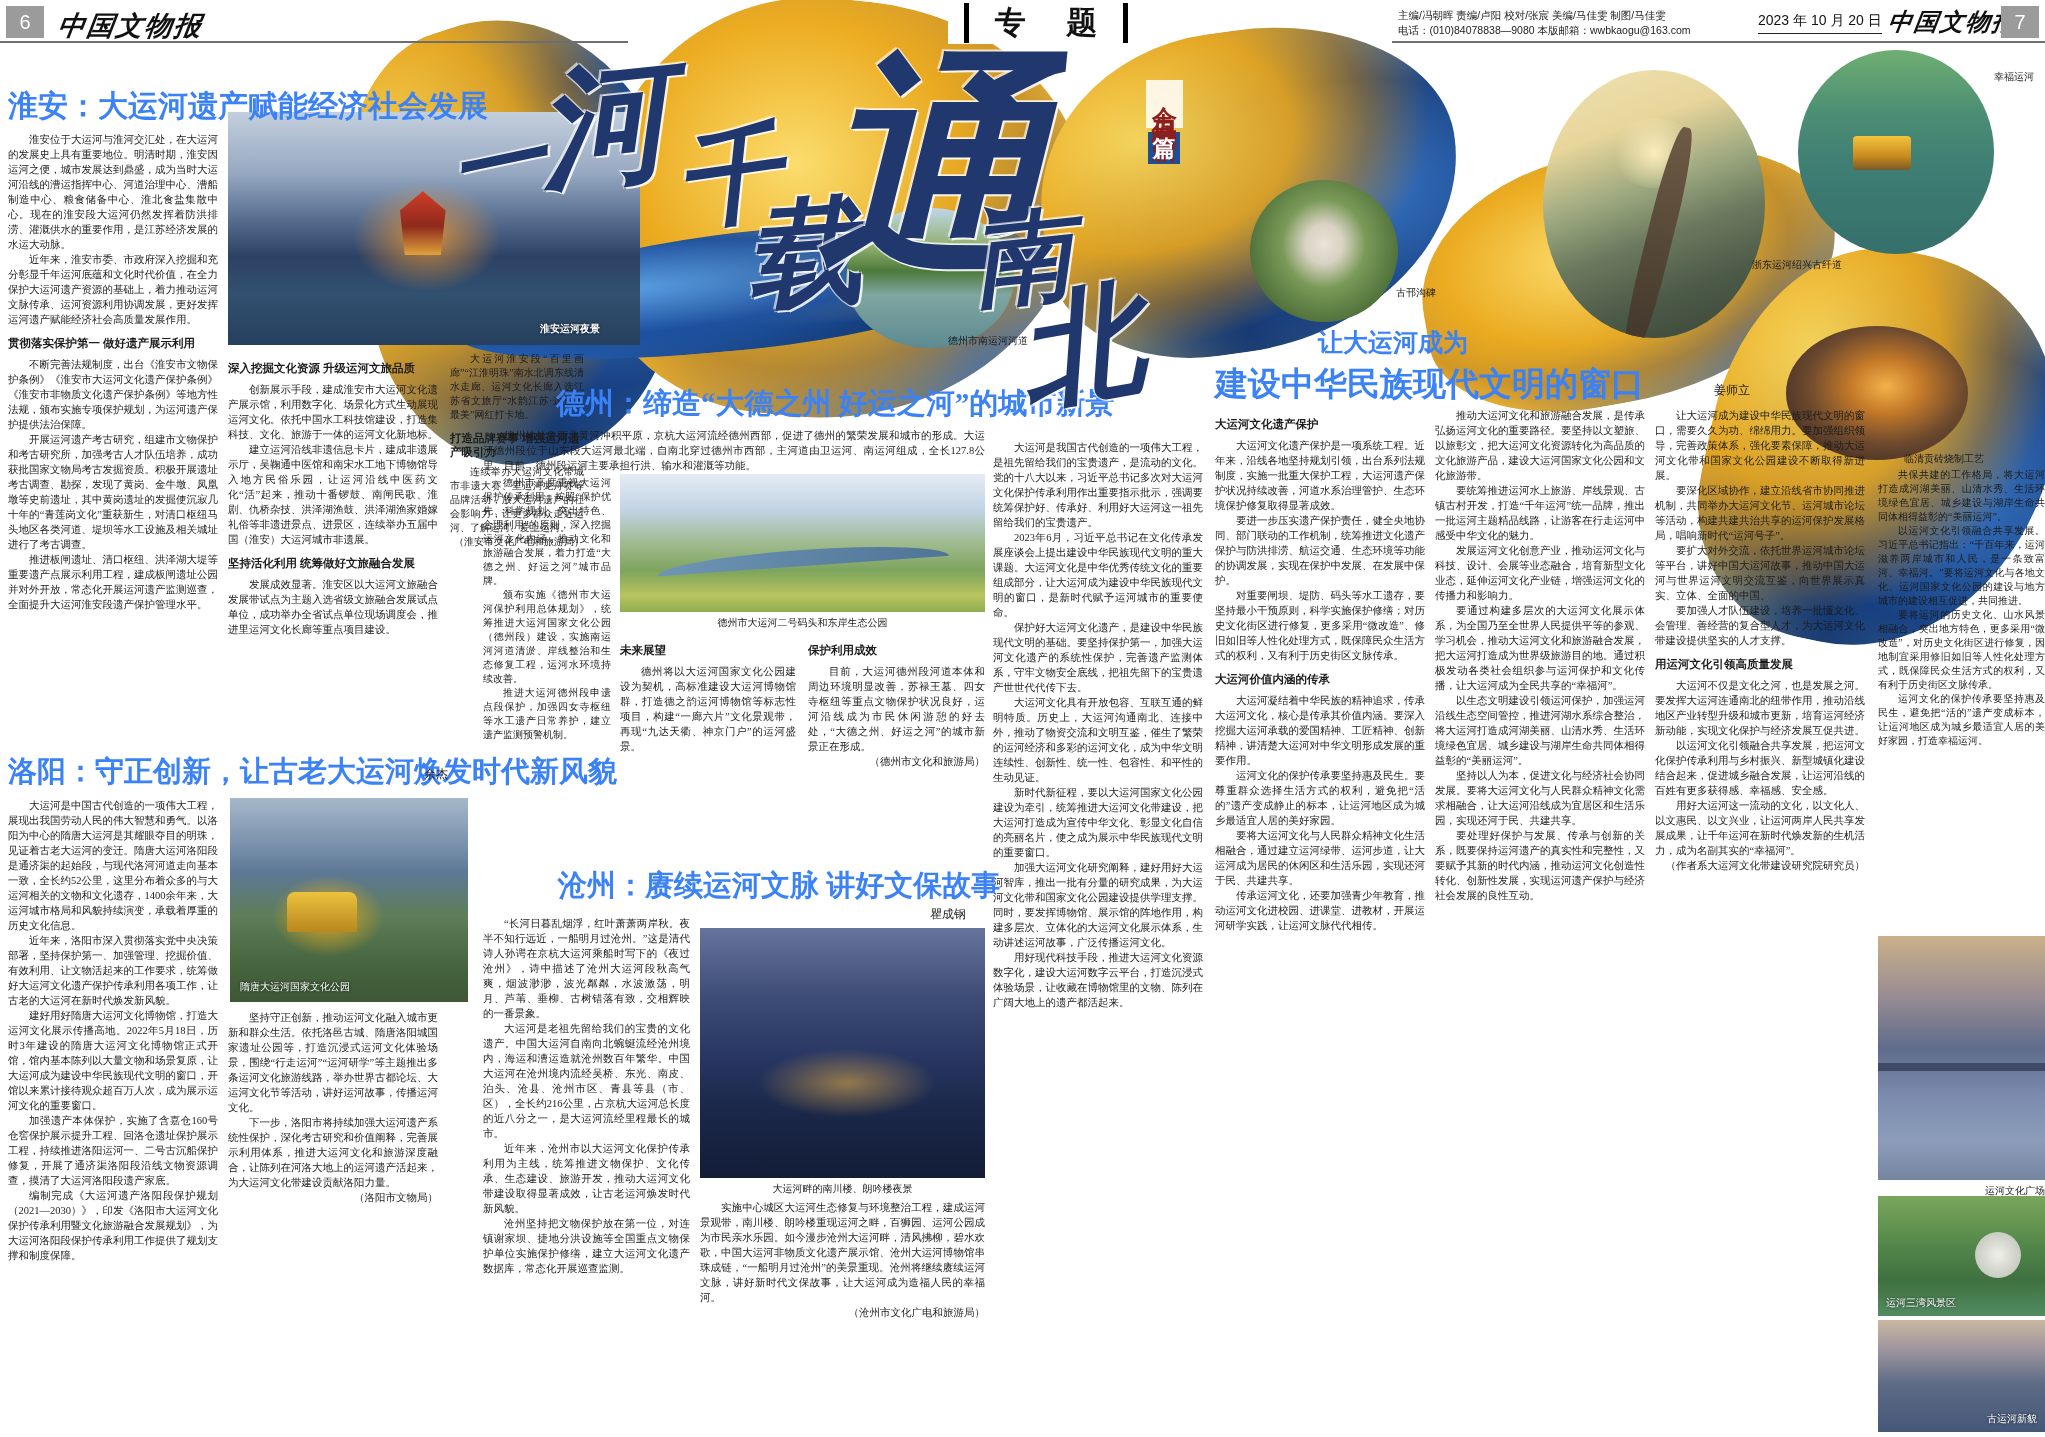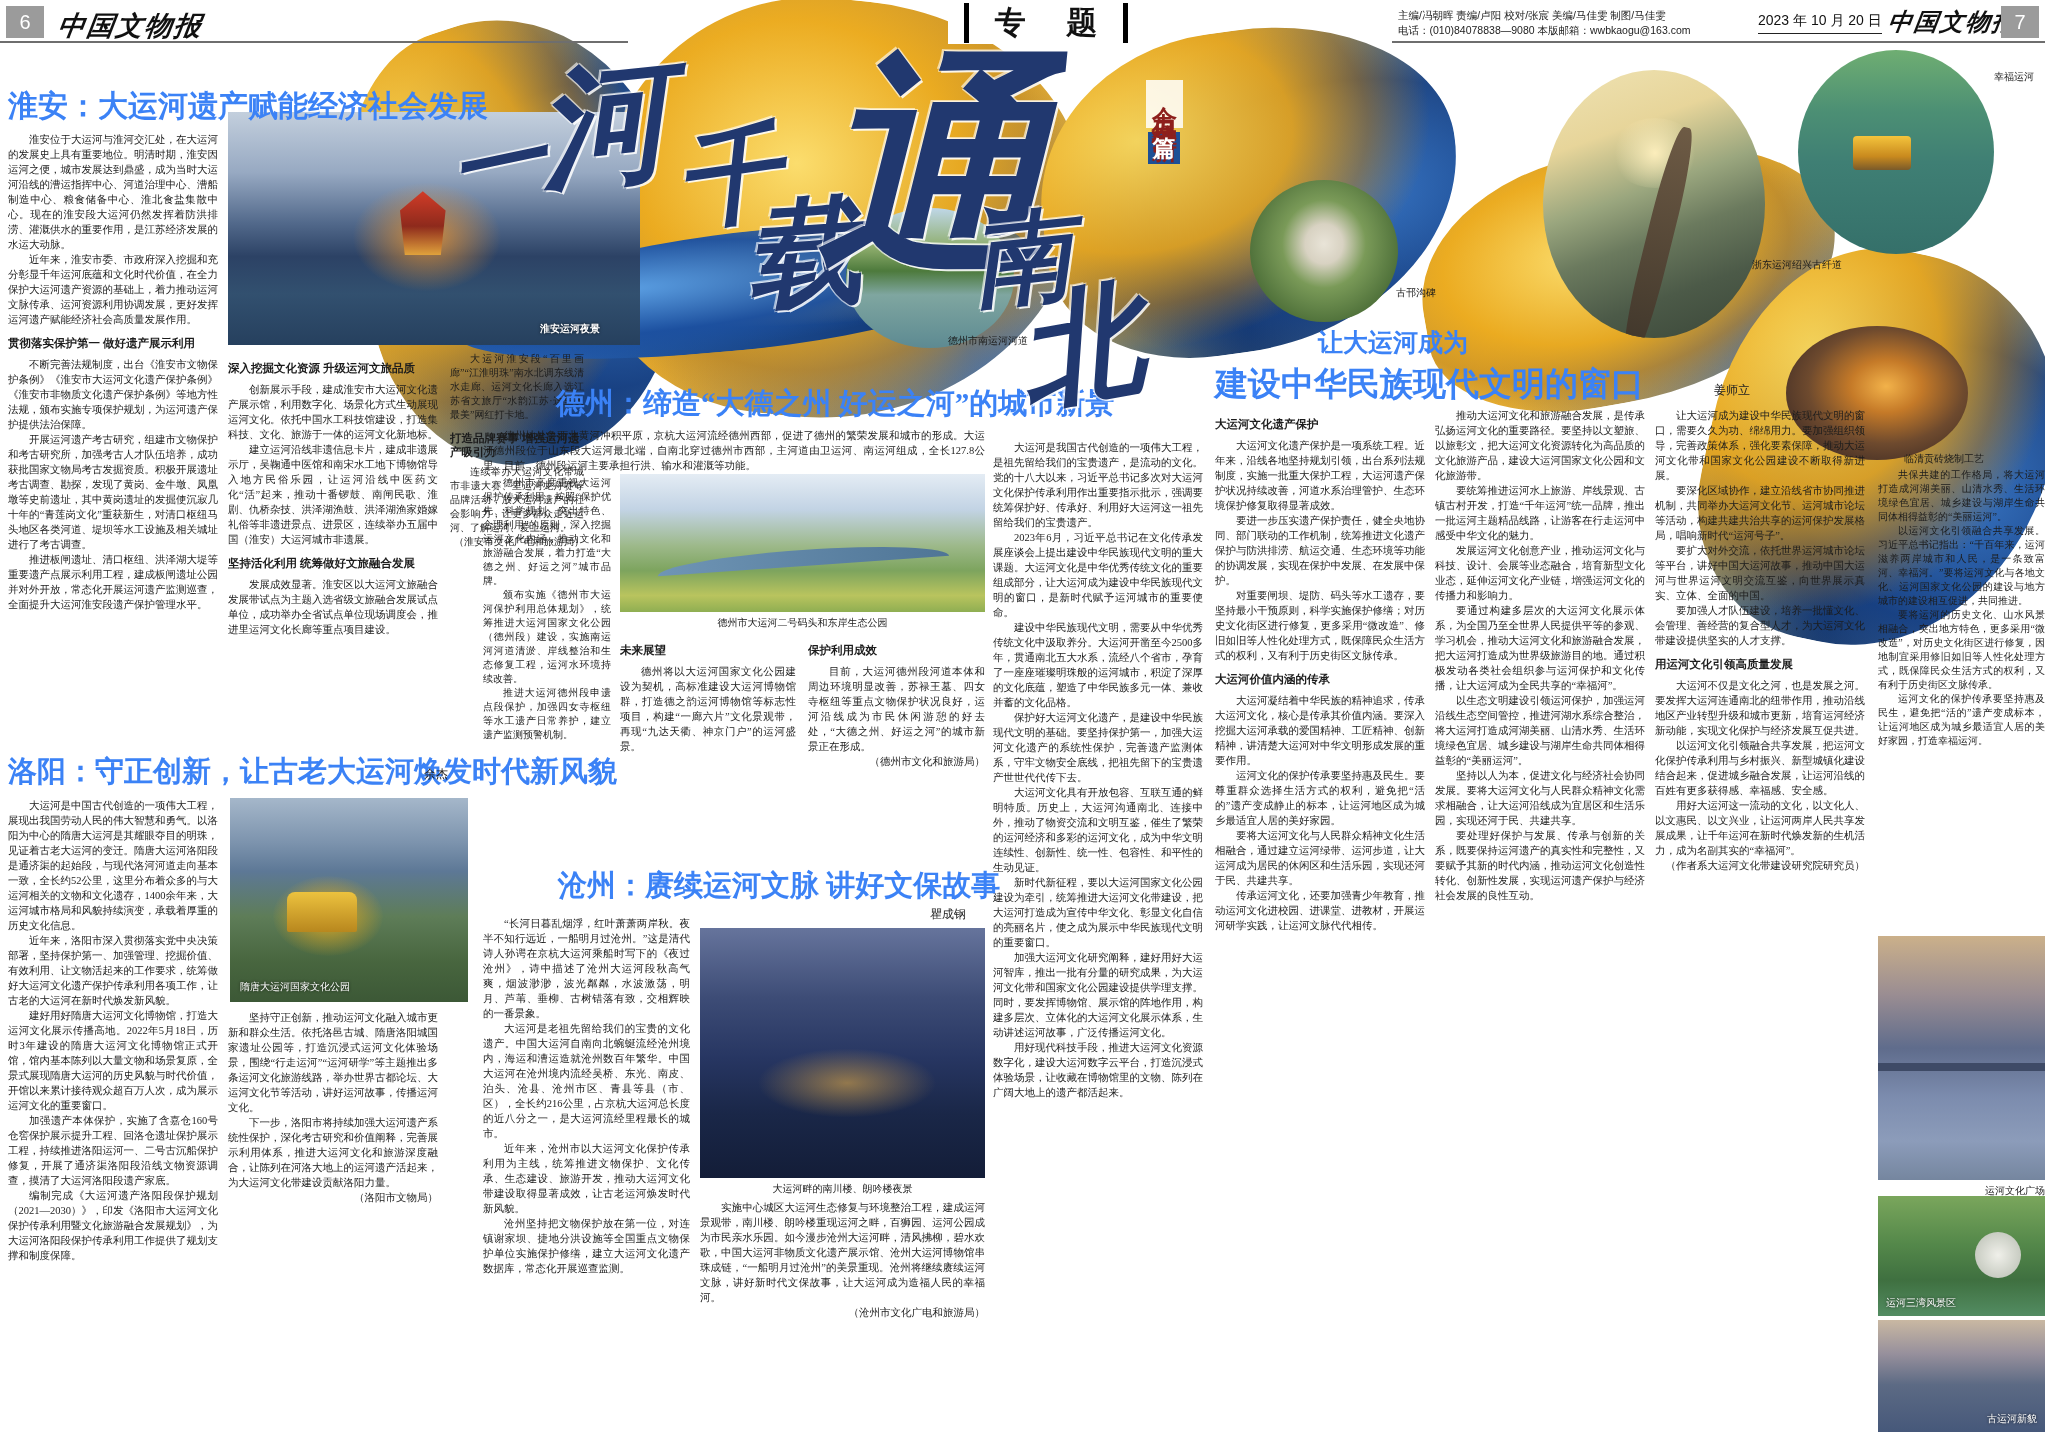--- a/index.html
+++ b/index.html
@@ -161,21 +161,21 @@
   <div class="headline" style="left:8px;top:752px;font-size:29px;">洛阳：守正创新，让古老大运河焕发时代新风貌</div>
   <div class="byline" style="left:424px;top:766px;">余杰</div>
   <div class="photo" style="left:230px;top:798px;width:238px;height:204px;background:linear-gradient(180deg,#a5b7ca 0%,#7c93ad 22%,#5d7896 36%,#5e7d58 58%,#48663f 80%,#3c5836 100%);">
     <div class="glow" style="left:18%;top:38%;width:110px;height:80px;background:radial-gradient(ellipse,rgba(228,170,30,.95),rgba(228,170,30,0) 72%);"></div>
     <div style="position:absolute;left:24%;top:46%;width:70px;height:40px;background:linear-gradient(180deg,#ecc23e,#b8871e);border-radius:8px 8px 2px 2px;"></div>
   </div>
   <div class="cap-w" style="left:240px;top:980px;">隋唐大运河国家文化公园</div>
   <div class="bodycol" style="left:8px;top:798px;width:210px;height:634px;">
       <p>大运河是中国古代创造的一项伟大工程，展现出我国劳动人民的伟大智慧和勇气。以洛阳为中心的隋唐大运河是其耀眼夺目的明珠，见证着古老大运河的变迁。隋唐大运河洛阳段是通济渠的起始段，与现代洛河河道走向基本一致，全长约52公里，这里分布着众多的与大运河相关的文物和文化遗存，1400余年来，大运河城市格局和风貌持续演变，承载着厚重的历史文化信息。</p>
       <p>近年来，洛阳市深入贯彻落实党中央决策部署，坚持保护第一、加强管理、挖掘价值、有效利用、让文物活起来的工作要求，统筹做好大运河文化遗产保护传承利用各项工作，让古老的大运河在新时代焕发新风貌。</p>
-      <p>建好用好隋唐大运河文化博物馆，打造大运河文化展示传播高地。2022年5月18日，历时3年建设的隋唐大运河文化博物馆正式开馆，馆内基本陈列以大量文物和场景复原，全景式展现隋唐大运河的历史风貌与时代价值，开馆以来累计接待观众超百万人次，成为展示运河文化的重要窗口。</p>
+      <p>建好用好隋唐大运河文化博物馆，打造大运河文化展示传播高地。2022年5月18日，历时3年建设的隋唐大运河文化博物馆正式开馆，馆内基本陈列以大量文物和场景复原，让大运河成为建设中华民族现代文明的窗口，开馆以来累计接待观众超百万人次，成为展示运河文化的重要窗口。</p>
       <p>加强遗产本体保护，实施了含嘉仓160号仓窖保护展示提升工程、回洛仓遗址保护展示工程，持续推进洛阳运河一、二号古沉船保护修复，开展了通济渠洛阳段沿线文物资源调查，摸清了大运河洛阳段遗产家底。</p>
       <p>编制完成《大运河遗产洛阳段保护规划（2021—2030）》，印发《洛阳市大运河文化保护传承利用暨文化旅游融合发展规划》，为大运河洛阳段保护传承利用工作提供了规划支撑和制度保障。</p>
     </div>
   <div class="bodycol" style="left:228px;top:1010px;width:210px;height:422px;">
       <p>坚持守正创新，推动运河文化融入城市更新和群众生活。依托洛邑古城、隋唐洛阳城国家遗址公园等，打造沉浸式运河文化体验场景，围绕“行走运河”“运河研学”等主题推出多条运河文化旅游线路，举办世界古都论坛、大运河文化节等活动，讲好运河故事，传播运河文化。</p>
       <p>下一步，洛阳市将持续加强大运河遗产系统性保护，深化考古研究和价值阐释，完善展示利用体系，推进大运河文化和旅游深度融合，让陈列在河洛大地上的运河遗产活起来，为大运河文化带建设贡献洛阳力量。</p>
       <p class="sig">（洛阳市文物局）</p>
     </div>
 
   <div class="headline" style="left:556px;top:384px;font-size:29px;">德州：缔造“大德之州  好运之河”的城市新景</div>
@@ -217,21 +217,20 @@
       <p>实施中心城区大运河生态修复与环境整治工程，建成运河景观带，南川楼、朗吟楼重现运河之畔，百狮园、运河公园成为市民亲水乐园。如今漫步沧州大运河畔，清风拂柳，碧水欢歌，中国大运河非物质文化遗产展示馆、沧州大运河博物馆串珠成链，“一船明月过沧州”的美景重现。沧州将继续赓续运河文脉，讲好新时代文保故事，让大运河成为造福人民的幸福河。</p>
       <p class="sig">（沧州市文化广电和旅游局）</p>
     </div>
 
   <div class="headline" style="left:1318px;top:326px;font-size:25px;">让大运河成为</div>
   <div class="headline" style="left:1215px;top:362px;font-size:33px;">建设中华民族现代文明的窗口</div>
   <div class="byline" style="left:1714px;top:382px;">姜师立</div>
   <div class="bodycol" style="left:993px;top:440px;width:210px;height:992px;">
       <p>大运河是我国古代创造的一项伟大工程，是祖先留给我们的宝贵遗产，是流动的文化。党的十八大以来，习近平总书记多次对大运河文化保护传承利用作出重要指示批示，强调要统筹保护好、传承好、利用好大运河这一祖先留给我们的宝贵遗产。</p>
       <p>2023年6月，习近平总书记在文化传承发展座谈会上提出建设中华民族现代文明的重大课题。大运河文化是中华优秀传统文化的重要组成部分，让大运河成为建设中华民族现代文明的窗口，是新时代赋予运河城市的重要使命。</p>
-      <p>建设中华民族现代文明，需要从中华优秀传统文化中汲取养分。大运河开凿至今2500多年，贯通南北五大水系，流经八个省市，孕育了一座座璀璨明珠般的运河城市，积淀了深厚的文化底蕴，塑造了中华民族多元一体、兼收并蓄的文化品格。</p>
       <p>保护好大运河文化遗产，是建设中华民族现代文明的基础。要坚持保护第一，加强大运河文化遗产的系统性保护，完善遗产监测体系，守牢文物安全底线，把祖先留下的宝贵遗产世世代代传下去。</p>
       <p>大运河文化具有开放包容、互联互通的鲜明特质。历史上，大运河沟通南北、连接中外，推动了物资交流和文明互鉴，催生了繁荣的运河经济和多彩的运河文化，成为中华文明连续性、创新性、统一性、包容性、和平性的生动见证。</p>
       <p>新时代新征程，要以大运河国家文化公园建设为牵引，统筹推进大运河文化带建设，把大运河打造成为宣传中华文化、彰显文化自信的亮丽名片，使之成为展示中华民族现代文明的重要窗口。</p>
       <p>加强大运河文化研究阐释，建好用好大运河智库，推出一批有分量的研究成果，为大运河文化带和国家文化公园建设提供学理支撑。同时，要发挥博物馆、展示馆的阵地作用，构建多层次、立体化的大运河文化展示体系，生动讲述运河故事，广泛传播运河文化。</p>
       <p>用好现代科技手段，推进大运河文化资源数字化，建设大运河数字云平台，打造沉浸式体验场景，让收藏在博物馆里的文物、陈列在广阔大地上的遗产都活起来。</p>
     </div>
   <div class="bodycol" style="left:1215px;top:408px;width:210px;height:1024px;">
       <h4>大运河文化遗产保护</h4>
       <p>大运河文化遗产保护是一项系统工程。近年来，沿线各地坚持规划引领，出台系列法规制度，实施一批重大保护工程，大运河遗产保护状况持续改善，河道水系治理管护、生态环境保护修复取得显著成效。</p>
       <p>要进一步压实遗产保护责任，健全央地协同、部门联动的工作机制，统筹推进文化遗产保护与防洪排涝、航运交通、生态环境等功能的协调发展，实现在保护中发展、在发展中保护。</p>

